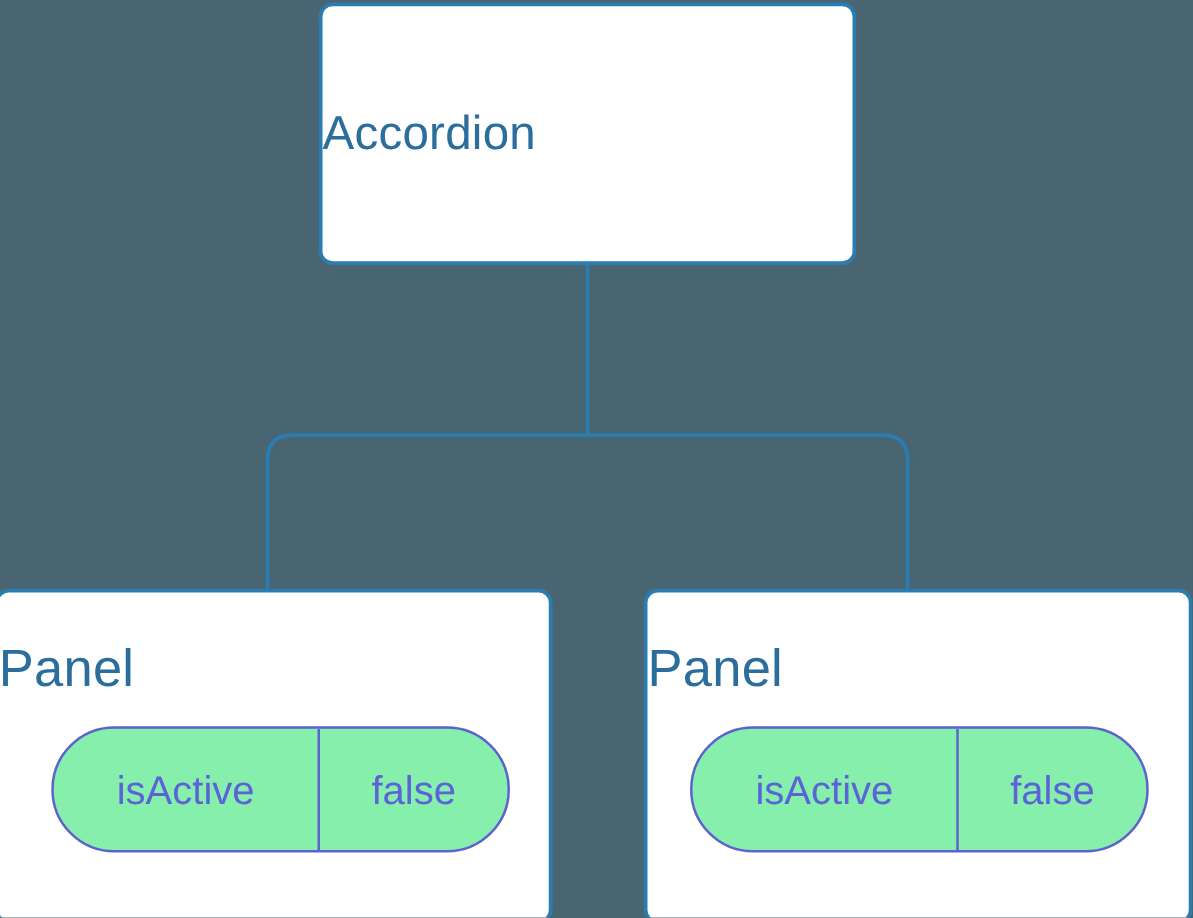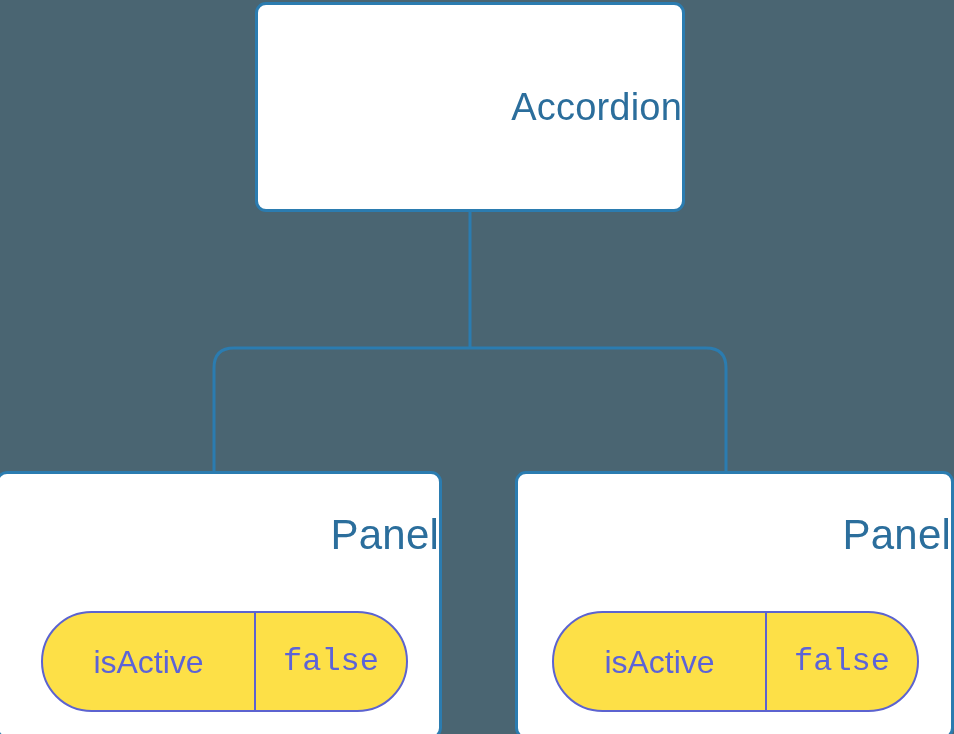--- a/index.html
+++ b/index.html
@@ -33,21 +33,21 @@
 
   
   .node-card {
     position: absolute;
     background: #ffffff;
     border: 3px solid #2b7cb0;
     border-radius: 11px;
     box-sizing: border-box;
     display: flex;
     flex-direction: column;
-    align-items: flex-end;
+    align-items: flex-start;
   }
 
   #accordion-node {
     left: 255px;
     top: 2px;
     width: 430px;
     height: 210px;
     justify-content: center;
   }
 
@@ -74,27 +74,27 @@
     letter-spacing: 0.2px;
     white-space: nowrap;
   }
   .node-title.panel-title {
     font-size: 42px;
   }
 
   
   .state-pill {
     position: absolute;
-    top: 137px;
+    top: 107px;
     display: flex;
     align-items: stretch;
     height: 101px;
     border: 2px solid #5c63d0;
     border-radius: 52px;
-    background: #fde047;
+    background: #86efac;
     box-sizing: border-box;
     overflow: hidden;
   }
   #panel-node-0 .state-pill {
     left: 42px;
     width: 367px;
   }
   #panel-node-1 .state-pill {
     left: 34px;
     width: 367px;
@@ -110,21 +110,20 @@
     line-height: 1;
     white-space: nowrap;
     box-sizing: border-box;
   }
   .pill-key {
     width: 213px;
     border-right: 2px solid #5c63d0;
   }
   .pill-value {
     flex: 1 1 auto;
-    font-family: Liberation Mono, monospace;
   }
 </style>
 </head>
 <body>
 
 <div id="stage">
 
   <svg id="connectors" viewBox="0 0 954 734" xmlns="http://www.w3.org/2000/svg">
     <path d="M 470 211 L 470 348" fill="none" stroke="#2b7cb0" stroke-width="3"></path>
     <path d="M 470 348 L 234 348 Q 214 348 214 368 L 214 474" fill="none" stroke="#2b7cb0" stroke-width="3"></path>

